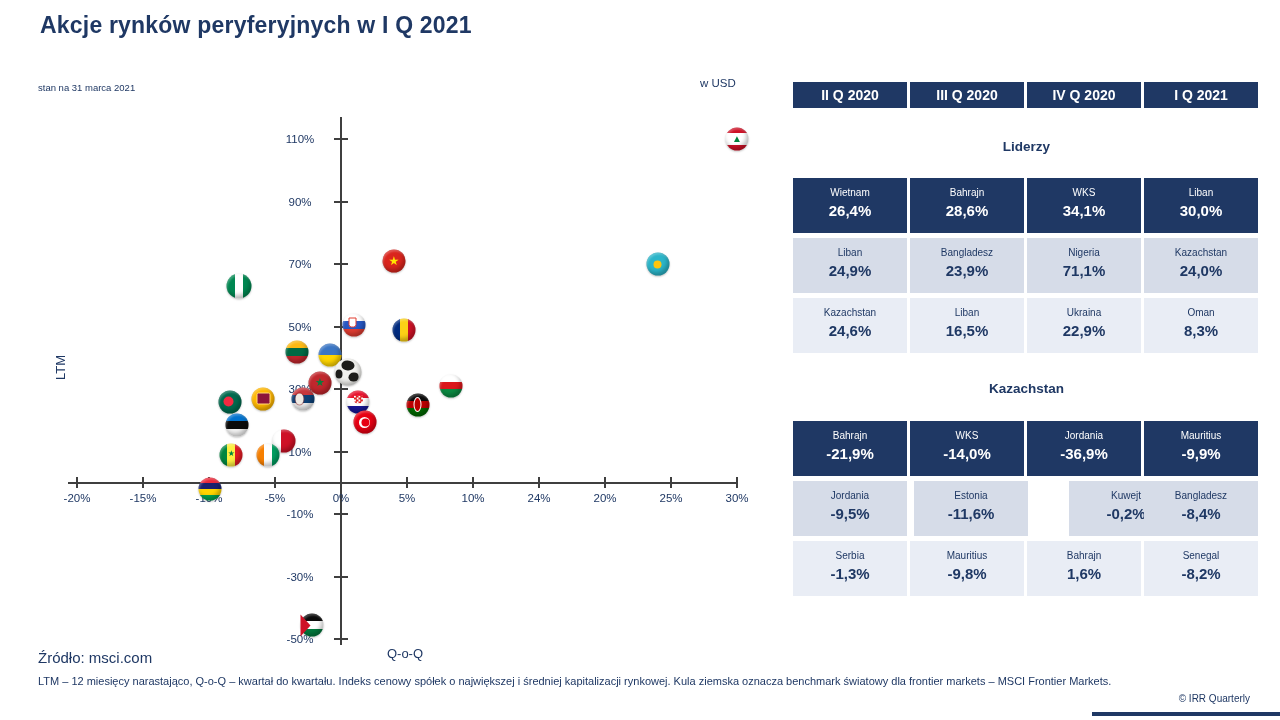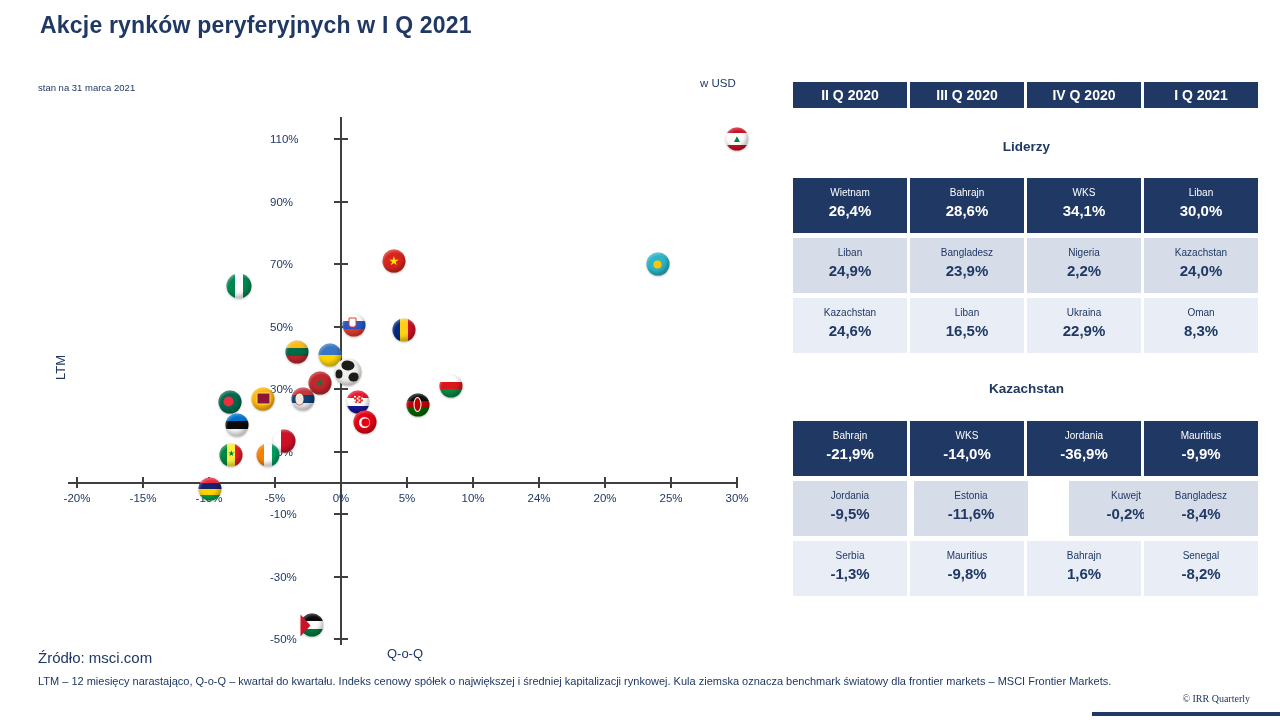--- a/index.html
+++ b/index.html
@@ -8,40 +8,40 @@
   .abs{position:absolute;}
   #title{left:40px;top:12px;font-size:23px;font-weight:bold;letter-spacing:.2px;text-align:right;}
   #subtitle{left:38px;top:82px;font-size:9.5px;}
   #usd-note{left:700px;top:77px;font-size:11.5px;}
   
   #chart{left:0;top:0;width:1280px;height:720px;}
   .axis{background:#3f3f3f;z-index:1;}
   .tick{background:#3f3f3f;z-index:1;}
   .tick-label{font-size:11.5px;color:#1F3864;z-index:1;white-space:nowrap;}
   .x-label{transform:translateX(-50%);top:492px;}
-  .y-label{width:60px;text-align:left;transform:translateY(-50%);}
+  .y-label{width:60px;text-align:center;transform:translateY(-50%);}
   #ltm-label{left:48px;top:360px;font-size:13px;transform:rotate(-90deg);transform-origin:center;}
   #qoq-label{left:375px;top:646px;width:60px;text-align:center;font-size:13px;}
   .flag{border-radius:50%;z-index:2;
         box-shadow:inset -2px -3px 4px rgba(0,0,0,.28), inset 1px 2px 2px rgba(255,255,255,.25), 0 1px 2px rgba(0,0,0,.25);
         transform:translate(-50%,-50%);}
   .flag span{position:absolute;}
   
   .qh{top:82px;height:26px;background:#1F3864;color:#fff;font-weight:bold;font-size:14px;
       display:flex;align-items:center;justify-content:center;}
   .section-title{width:467px;left:793px;text-align:center;font-size:13.5px;font-weight:bold;}
   .cell{width:114px;height:55px;text-align:center;box-sizing:border-box;padding-top:7px;}
   .cell .cname{font-size:10px;display:block;line-height:1.5;}
   .cell .cval{font-size:15px;font-weight:bold;display:block;line-height:1.4;}
   .rowbg0{background:#1F3864;color:#fff;}
   .rowbg1{background:#D6DCE8;color:#1F3864;}
   .rowbg2{background:#E9EDF5;color:#1F3864;}
   #source{left:38px;top:649px;font-size:15px;}
   #footnote{left:38px;top:674px;width:1192px;font-size:11px;line-height:1.35;}
-  #copyright{left:1080px;top:693px;width:170px;text-align:right;font-size:10px;font-family:Liberation Serif, serif;}
+  #copyright{left:1080px;top:693px;width:170px;text-align:right;font-size:10px;}
   #bottom-bar{left:1092px;top:712px;width:188px;height:4px;background:#1F3864;}
 </style>
 </head>
 <body>
 
 <div id="title" class="abs">Akcje rynków peryferyjnych w I Q 2021</div>
 <div id="subtitle" class="abs">stan na 31 marca 2021</div>
 <div id="usd-note" class="abs">w USD</div>
 
 <div id="chart" class="abs">
@@ -170,21 +170,21 @@
     <div class="abs cell rowbg1" style="left: 793px; top: 238px;">
       <span class="cname">Liban</span>
       <span class="cval">24,9%</span>
     </div>
     <div class="abs cell rowbg1" style="left: 910px; top: 238px;">
       <span class="cname">Bangladesz</span>
       <span class="cval">23,9%</span>
     </div>
     <div class="abs cell rowbg1" style="left: 1027px; top: 238px;">
       <span class="cname">Nigeria</span>
-      <span class="cval">2,2%</span>
+      <span class="cval">71,1%</span>
     </div>
     <div class="abs cell rowbg1" style="left: 1144px; top: 238px;">
       <span class="cname">Kazachstan</span>
       <span class="cval">24,0%</span>
     </div>
     <div class="abs cell rowbg2" style="left: 793px; top: 298px;">
       <span class="cname">Kazachstan</span>
       <span class="cval">24,6%</span>
     </div>
     <div class="abs cell rowbg2" style="left: 910px; top: 298px;">

